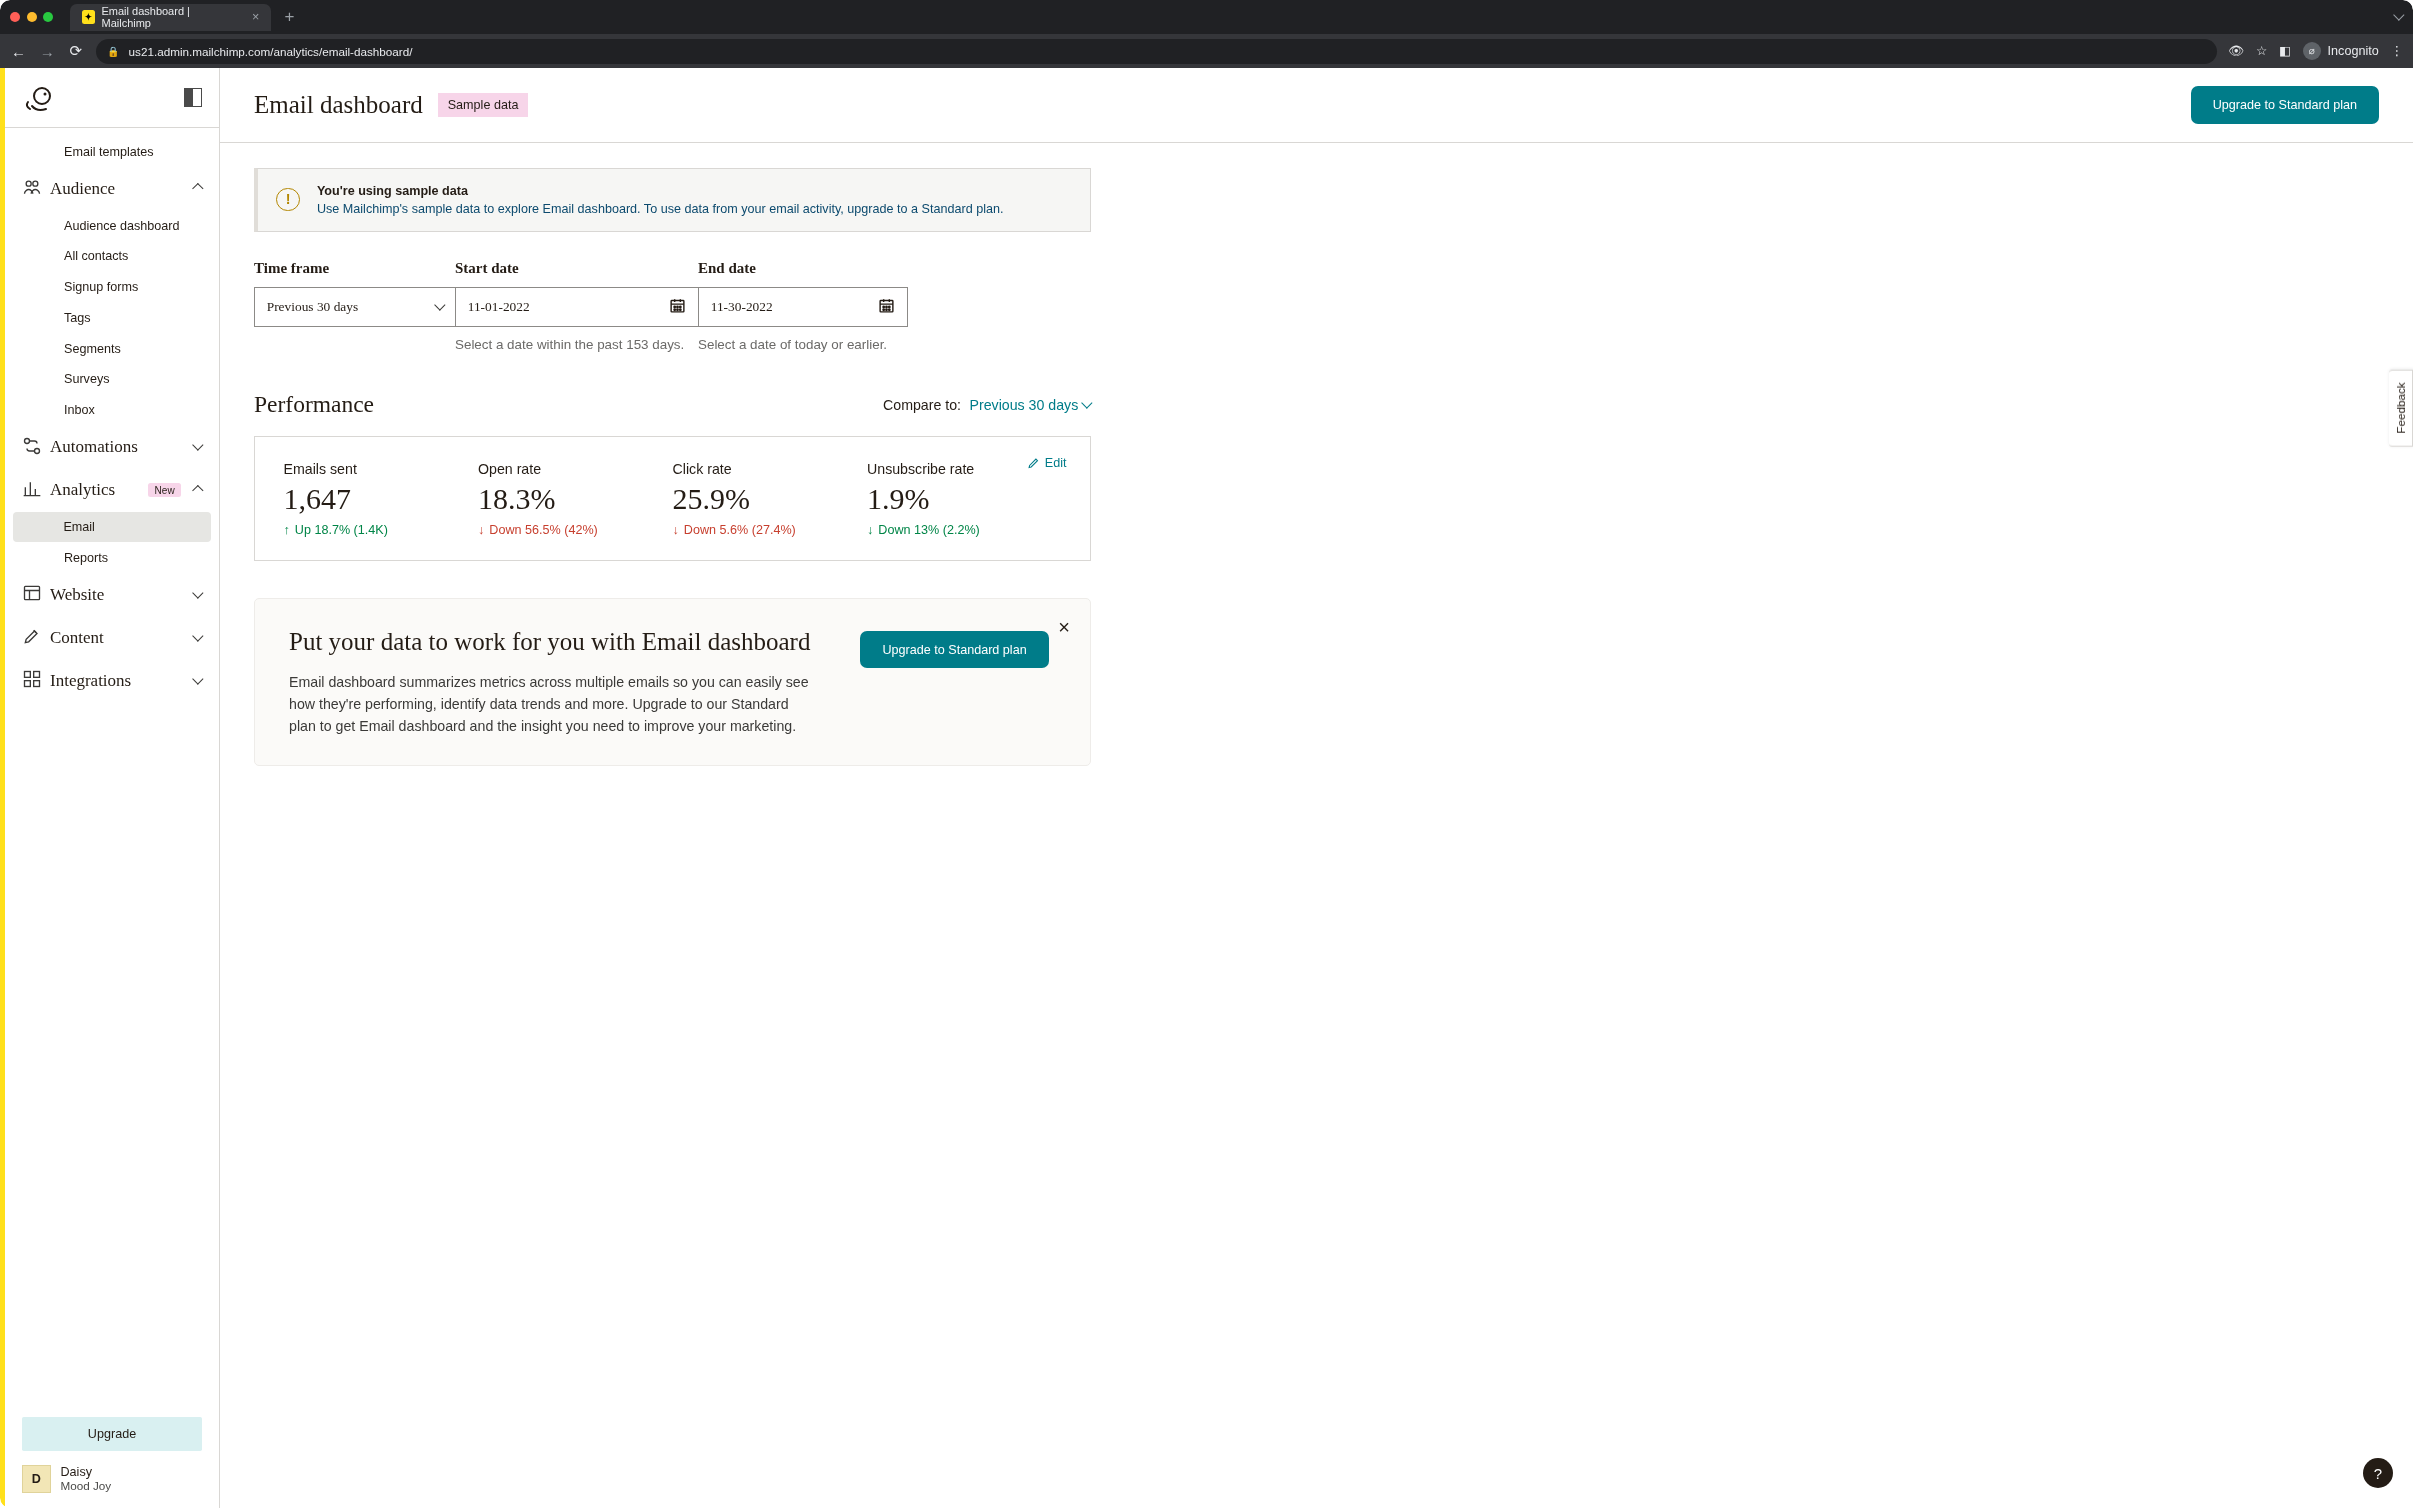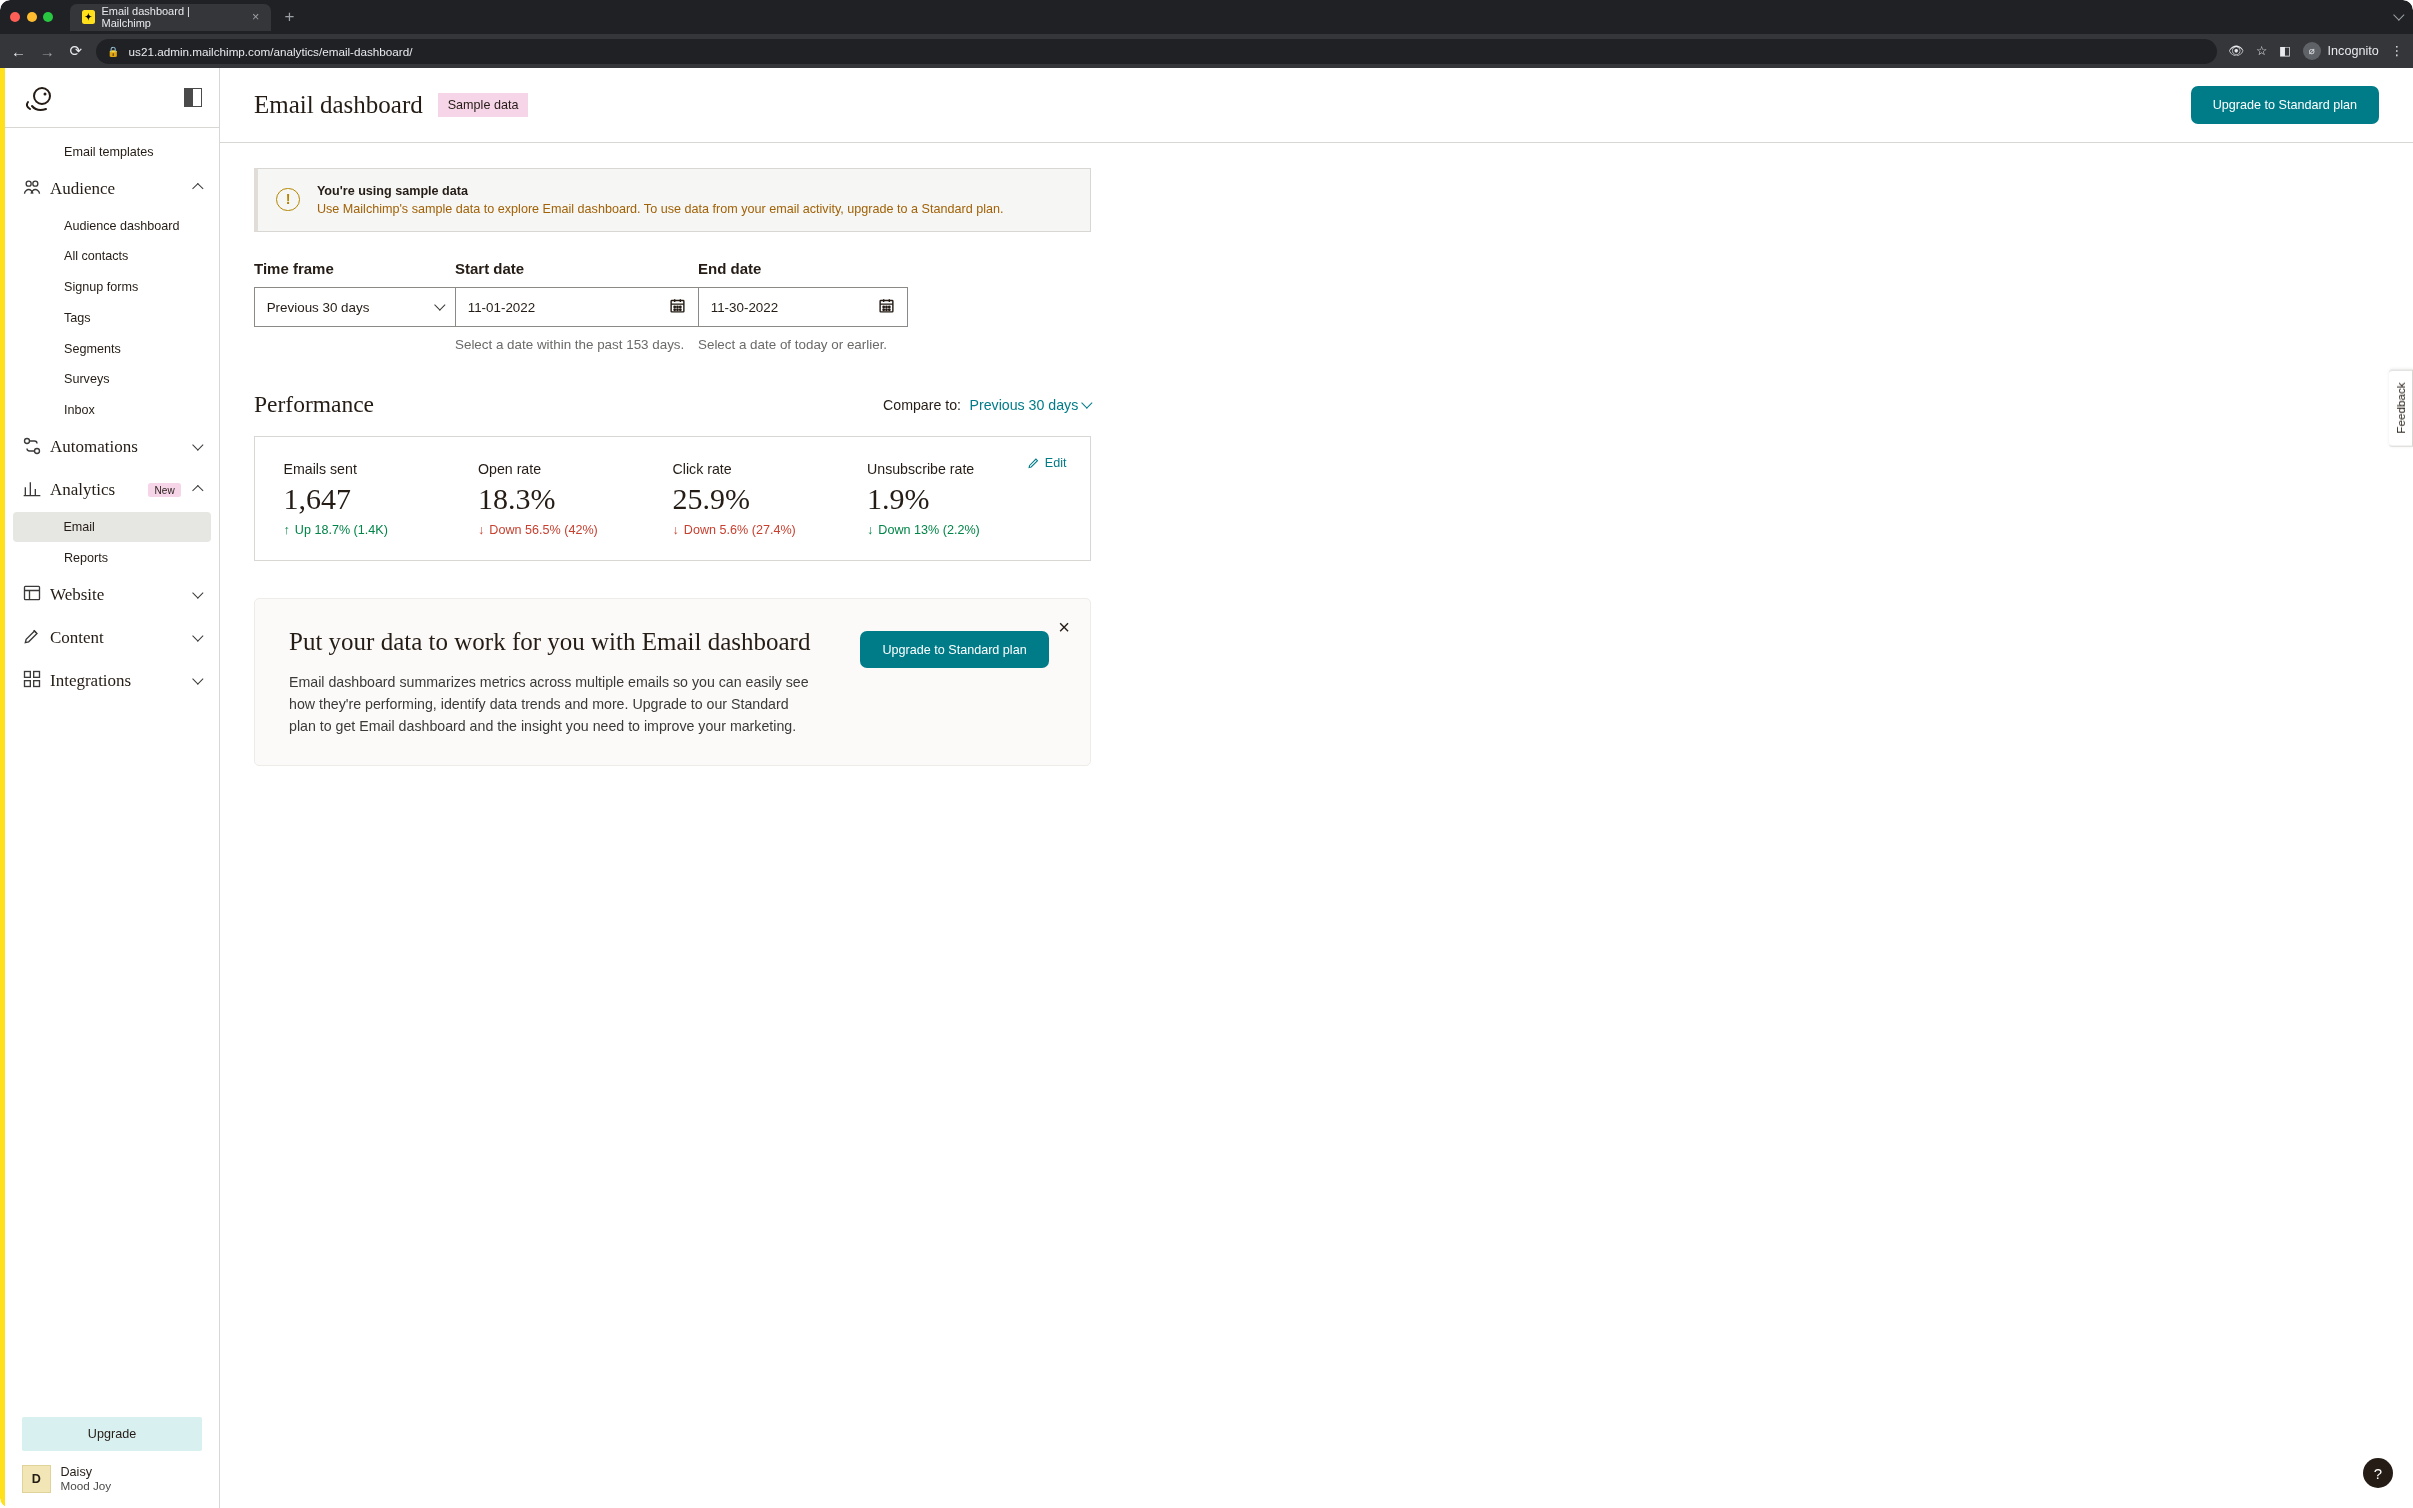--- a/index.html
+++ b/index.html
@@ -113,24 +113,24 @@
     border:0.8px solid var(--border); background:var(--bg-grey);
     display:flex; gap:17px; padding:15px 18.4px; align-items:flex-start;
     border-left:4.2px solid #e0ddd8;
   }
   .notice-icon {
     width:23.5px; height:23.5px; border:1.7px solid #b38600; border-radius:50%;
     color:#b38600; display:flex; align-items:center; justify-content:center;
     font-weight:700; flex:0 0 23.5px; font-size:14.2px; margin-top:3.4px;
   }
   .notice-title{font-weight:600; margin-bottom:3.4px;}
-  .notice-body{color:#a16207;}
+  .notice-body{color:#0c4a6e;}
 
   .filters { display:flex; gap:0; margin-top:28.5px; }
-  .field { display:flex; flex-direction:column; }
+  .field { display:flex; flex-direction:column;font-family:Liberation Serif, serif; }
   .field-label { font-weight:600; font-size:15px; margin-bottom:10px; }
   .control {
     height:40px; border:0.8px solid #8c8a87; background:#fff;
     display:flex; align-items:center; padding:0 11.7px; font-size:13.4px;
     justify-content:space-between; gap:10px;
   }
   .field:nth-child(1) .control{ width:201px; border-right:none; }
   .field:nth-child(2) .control{ width:243px; border-right:none; }
   .field:nth-child(3) .control{ width:210px; }
   .control .ico { color:#3b3a38; }

